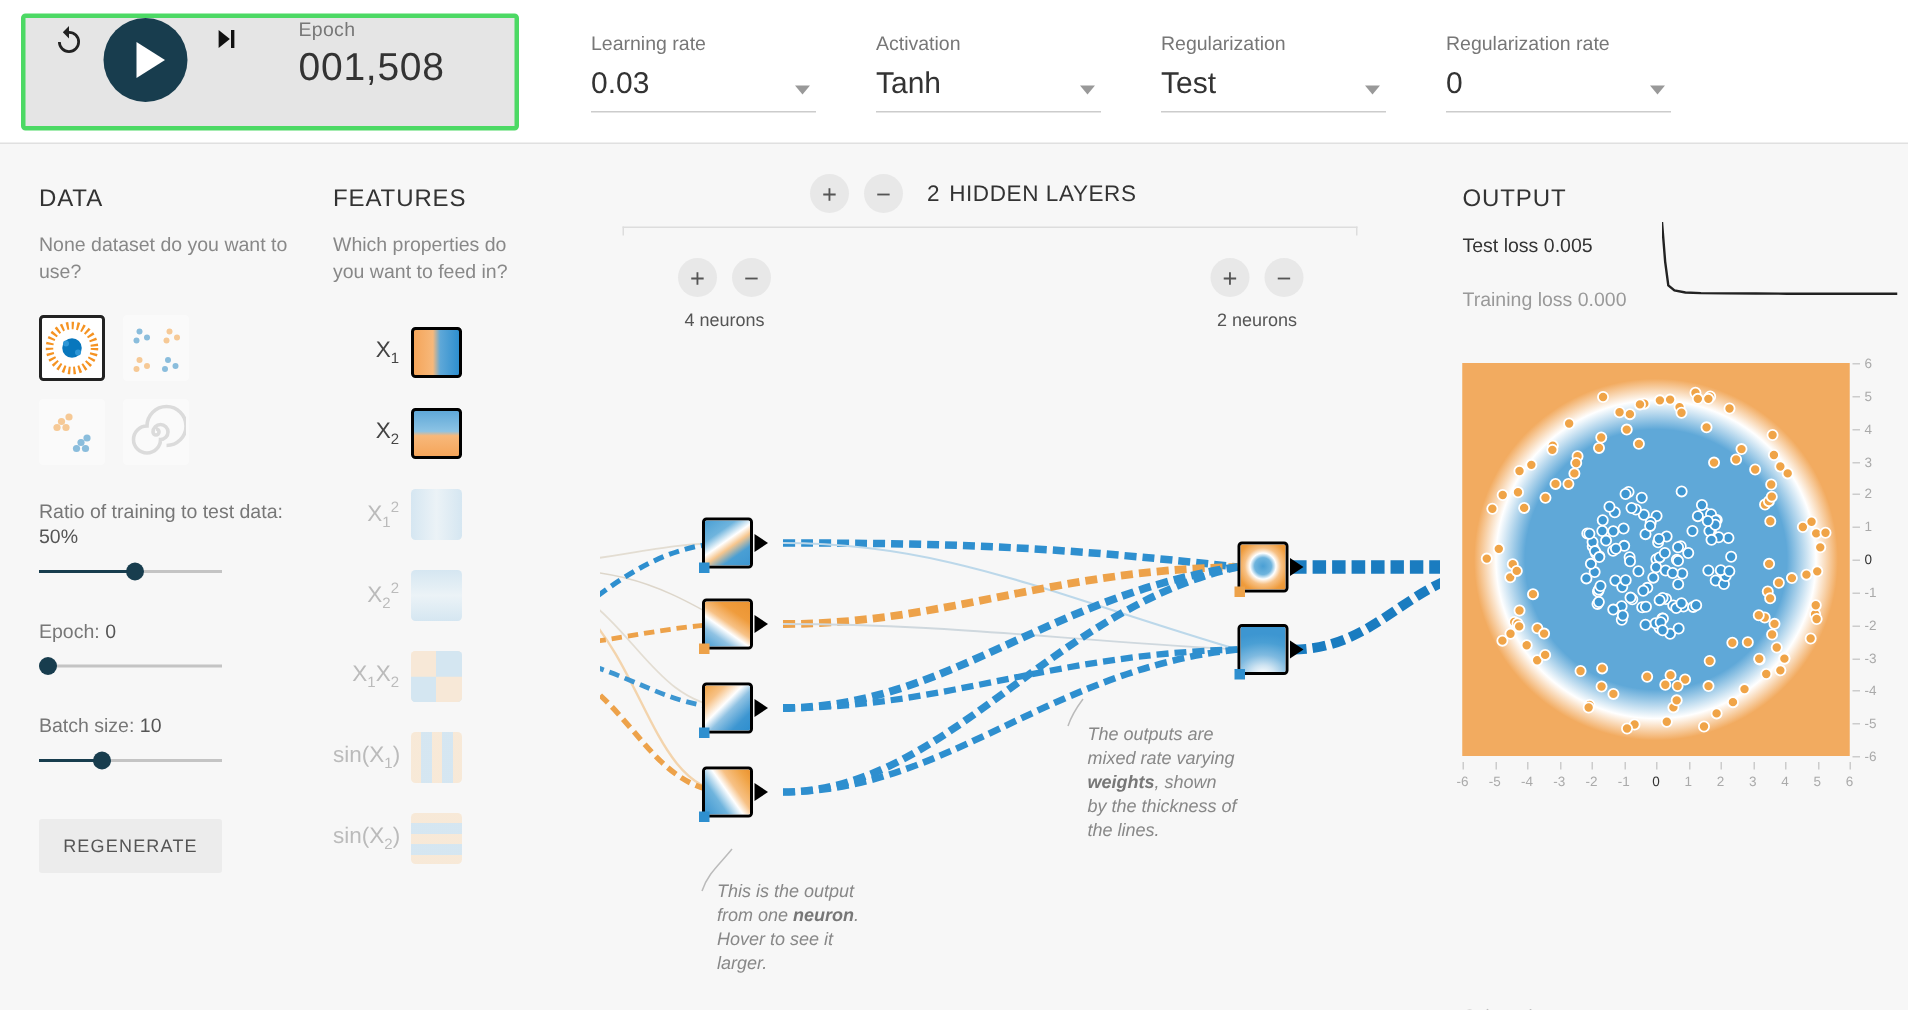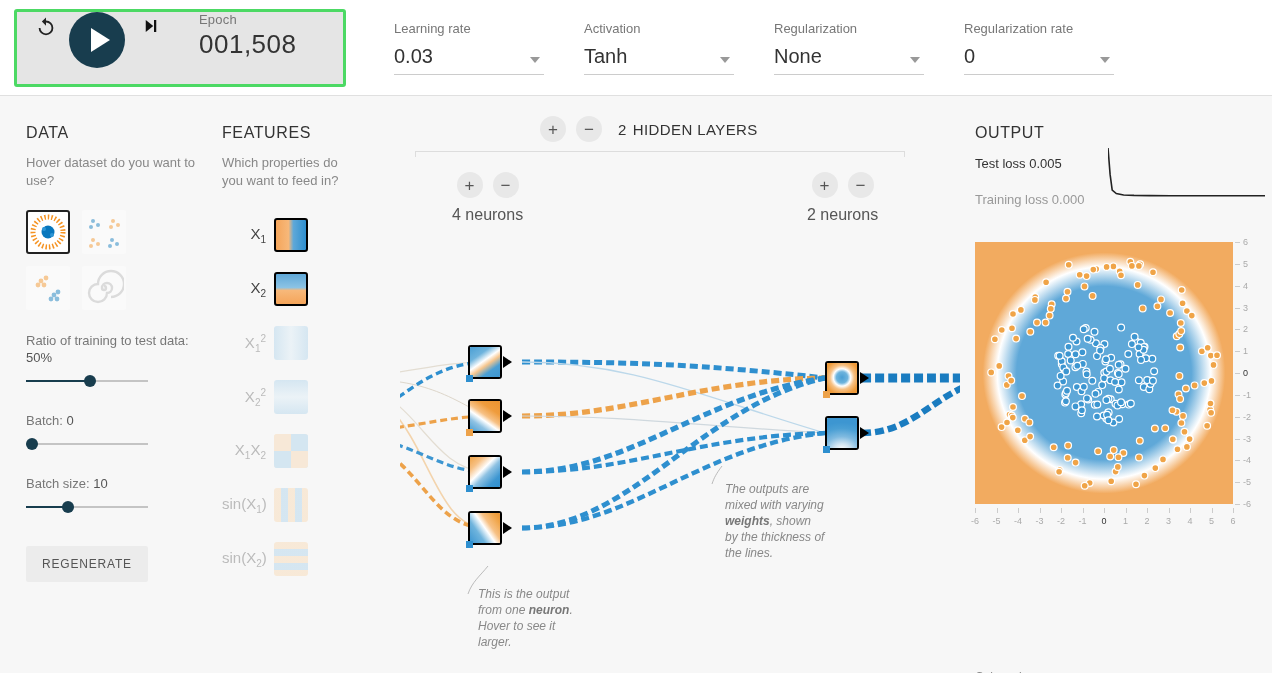--- a/index.html
+++ b/index.html
@@ -141,21 +141,21 @@
   .hdr-rule {
     position: absolute; left: 15px; top: 55px; width: 490px; height: 1px; background: #ddd;
   }
   .hdr-rule:before, .hdr-rule:after {
     content:''; position:absolute; top:0; width:1px; height:6px; background:#ddd;
   }
   .hdr-rule:before { left:0; } .hdr-rule:after { right:0; }
 
   .layer-ctrl { position: absolute; display: flex; flex-direction: column; align-items: center; }
   .layer-ctrl .btns { display: flex; }
-  .layer-ctrl .cap { font-size: 16px; color: #555; margin-top: 8px; }
+  .layer-ctrl .cap { font-size: 12px; color: #555; margin-top: 8px; }
 
   .neuron {
     position: absolute; width: 34px; height: 34px;
     border: 2px solid #000; border-radius: 3px; overflow: hidden;
     background: #fff; cursor: pointer;
   }
   .bias {
     position: absolute; width: 7px; height: 7px;
   }
   .arrowhead {
@@ -237,40 +237,40 @@
     <div class="ctrl-label">Activation</div>
     <div class="select-box w-act">
       <span class="select-val">Tanh</span>
       <span class="caret"></span>
     </div>
   </div>
 
   <div class="ctrl-group">
     <div class="ctrl-label">Regularization</div>
     <div class="select-box w-reg">
-      <span class="select-val">None</span>
+      <span class="select-val">Test</span>
       <span class="caret"></span>
     </div>
   </div>
 
   <div class="ctrl-group">
     <div class="ctrl-label">Regularization rate</div>
     <div class="select-box w-rate">
       <span class="select-val">0</span>
       <span class="caret"></span>
     </div>
   </div>
 
 </div>
 
 <div class="main">
 
   <div class="data-col">
     <div class="col-title">DATA</div>
-    <div class="col-sub">Hover dataset do you want to use?</div>
+    <div class="col-sub">None dataset do you want to use?</div>
 
     <div class="ds-grid">
       <div class="ds-thumb sel">
         <svg width="40" height="40" viewBox="0 0 40 40">
           <circle cx="20" cy="20" r="15" fill="none" stroke="#f59322" stroke-width="5" stroke-dasharray="1.5 2"></circle>
           <circle cx="20" cy="20" r="6.5" fill="#0877bd"></circle>
           <circle cx="16" cy="17" r="2" fill="#2e96d6"></circle>
             <circle cx="24" cy="23" r="2" fill="#2e96d6"></circle>
         </svg>
       </div>
@@ -321,21 +321,21 @@
       <span>Ratio of training to test data:</span>
       <b>50%</b>
     </div>
     <div class="slider">
       <div class="slider-track"></div>
       <div class="slider-fill" style="width:64px"></div>
       <div class="slider-knob" style="left:58px"></div>
     </div>
 
     <div class="slider-label">
-      <span>Batch:</span>
+      <span>Epoch:</span>
       <b>0</b>
     </div>
     <div class="slider">
       <div class="slider-track"></div>
       <div class="slider-knob" style="left:0"></div>
     </div>
 
     <div class="slider-label">
       <span>Batch size:</span>
       <b>10</b>
@@ -485,21 +485,21 @@
     <div class="bias" style="left:66px; top:333px; background:#eda24a;"></div>
     <div class="bias" style="left:66px; top:389px; background:#2e8fcf;"></div>
     <div class="bias" style="left:66px; top:445px; background:#2e8fcf;"></div>
     <div class="bias" style="left:423px; top:295px; background:#eda24a;"></div>
     <div class="bias" style="left:423px; top:350px; background:#2e8fcf;"></div>
 
     <div class="callout" style="left:78px; top:490px; width:112px;">
       <span>This is the output from one </span><b>neuron</b><span>. Hover to see it larger.</span>
     </div>
     <div class="callout" style="left:325px; top:385px; width:100px;">
-      <span>The outputs are mixed with varying </span><b>weights</b><span>, shown by the thickness of the lines.</span>
+      <span>The outputs are mixed rate varying </span><b>weights</b><span>, shown by the thickness of the lines.</span>
     </div>
   </div>
 
   <div class="out-col">
     <div class="col-title">OUTPUT</div>
 
     <div class="loss-line loss-test">
       <span>Test loss</span>
       <span>0.005</span>
     </div>

